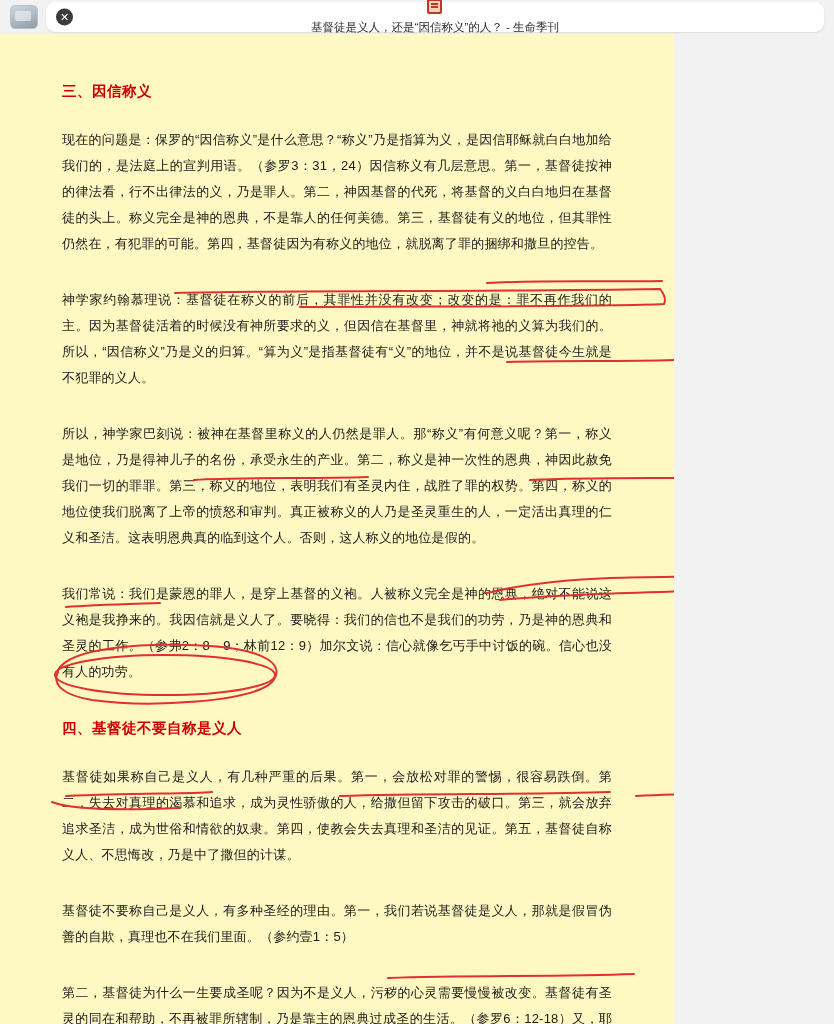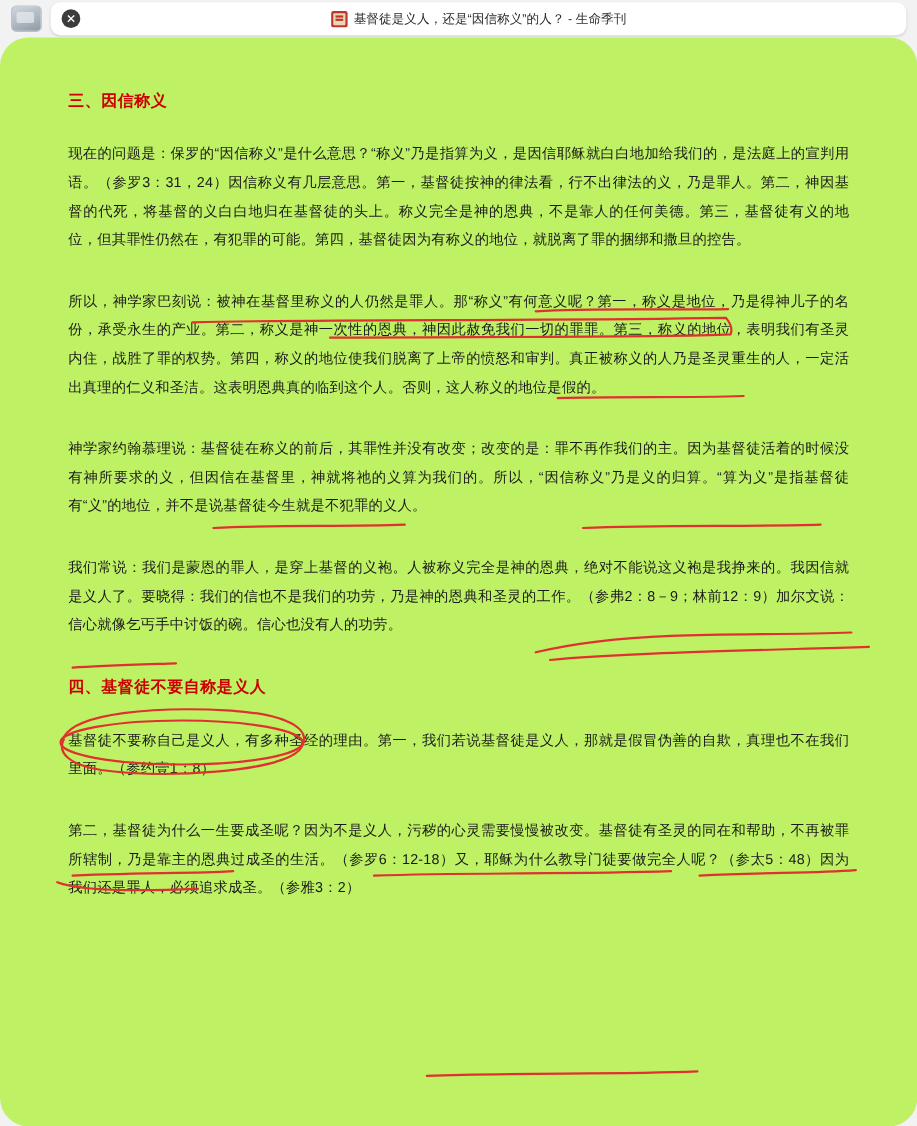--- a/index.html
+++ b/index.html
@@ -76,20 +76,21 @@
     line-height: 17px;
     text-align: center;
     font-family: "DejaVu Sans", sans-serif;
   }
   .tab-title-wrap {
     display: flex;
     align-items: center;
     gap: 6px;
     max-width: 78%;
     overflow: hidden;
+    flex-direction: column;
   }
   .tab-favicon {
     width: 15px;
     height: 15px;
     border-radius: 2px;
     background: #c2352b;
     position: relative;
     flex: 0 0 auto;
   }
   .tab-favicon::before {
@@ -113,25 +114,24 @@
     color: #2b2b2b;
     white-space: nowrap;
     overflow: hidden;
     text-overflow: ellipsis;
     font-family: "Liberation Sans", sans-serif;
   }
 
   
   .page {
     position: relative;
-    width: 834px;
+    width: 674px;
     height: 990px;
-    background: #bef264;
-    overflow: hidden;
-    border-radius: 26px;
+    background: #fef9c3;
+    overflow: hidden;
   }
   .content {
     position: relative;
     padding: 30px 62px 0 62px;
     box-sizing: border-box;
   }
   h2.section {
     font-size: 14.5px;
     color: #cc0000;
     font-weight: bold;
@@ -172,27 +172,28 @@
     </div>
   </div>
 </div>
 
 <div class="page">
   <div class="content">
 
     <h2 class="section">三、因信称义</h2>
 
     <p class="para">现在的问题是：保罗的“因信称义”是什么意思？“称义”乃是指算为义，是因信耶稣就白白地加给我们的，是法庭上的宣判用语。（参罗3：31，24）因信称义有几层意思。第一，基督徒按神的律法看，行不出律法的义，乃是罪人。第二，神因基督的代死，将基督的义白白地归在基督徒的头上。称义完全是神的恩典，不是靠人的任何美德。第三，基督徒有义的地位，但其罪性仍然在，有犯罪的可能。第四，基督徒因为有称义的地位，就脱离了罪的捆绑和撒旦的控告。</p>
+    <p class="para">神学家约翰慕理说：基督徒在称义的前后，其罪性并没有改变；改变的是：罪不再作我们的主。因为基督徒活着的时候没有神所要求的义，但因信在基督里，神就将祂的义算为我们的。所以，“因信称义”乃是义的归算。“算为义”是指基督徒有“义”的地位，并不是说基督徒今生就是不犯罪的义人。</p>
     <p class="para">所以，神学家巴刻说：被神在基督里称义的人仍然是罪人。那“称义”有何意义呢？第一，称义是地位，乃是得神儿子的名份，承受永生的产业。第二，称义是神一次性的恩典，神因此赦免我们一切的罪罪。第三，称义的地位，表明我们有圣灵内住，战胜了罪的权势。第四，称义的地位使我们脱离了上帝的愤怒和审判。真正被称义的人乃是圣灵重生的人，一定活出真理的仁义和圣洁。这表明恩典真的临到这个人。否则，这人称义的地位是假的。</p>
-    <p class="para">神学家约翰慕理说：基督徒在称义的前后，其罪性并没有改变；改变的是：罪不再作我们的主。因为基督徒活着的时候没有神所要求的义，但因信在基督里，神就将祂的义算为我们的。所以，“因信称义”乃是义的归算。“算为义”是指基督徒有“义”的地位，并不是说基督徒今生就是不犯罪的义人。</p>
     <p class="para">我们常说：我们是蒙恩的罪人，是穿上基督的义袍。人被称义完全是神的恩典，绝对不能说这义袍是我挣来的。我因信就是义人了。要晓得：我们的信也不是我们的功劳，乃是神的恩典和圣灵的工作。（参弗2：8－9；林前12：9）加尔文说：信心就像乞丐手中讨饭的碗。信心也没有人的功劳。</p>
 
     <h2 class="section" style="margin-top:34px;">四、基督徒不要自称是义人</h2>
 
-    <p class="para">基督徒不要称自己是义人，有多种圣经的理由。第一，我们若说基督徒是义人，那就是假冒伪善的自欺，真理也不在我们里面。（参约壹1：8）</p>
+    <p class="para">基督徒如果称自己是义人，有几种严重的后果。第一，会放松对罪的警惕，很容易跌倒。第二，失去对真理的渴慕和追求，成为灵性骄傲的人，给撒但留下攻击的破口。第三，就会放弃追求圣洁，成为世俗和情欲的奴隶。第四，使教会失去真理和圣洁的见证。第五，基督徒自称义人、不思悔改，乃是中了撒但的计谋。</p>
+    <p class="para">基督徒不要称自己是义人，有多种圣经的理由。第一，我们若说基督徒是义人，那就是假冒伪善的自欺，真理也不在我们里面。（参约壹1：5）</p>
     <p class="para">第二，基督徒为什么一生要成圣呢？因为不是义人，污秽的心灵需要慢慢被改变。基督徒有圣灵的同在和帮助，不再被罪所辖制，乃是靠主的恩典过成圣的生活。（参罗6：12-18）又，耶稣为什么教导门徒要做完全人呢？（参太5：48）因为我们还是罪人，必须追求成圣。（参雅3：2）</p>
 
   </div>
 
   <div class="annot-layer">
     <svg width="834" height="990" viewBox="0 0 834 990" xmlns="http://www.w3.org/2000/svg">
       <g stroke="#e03030" stroke-width="2" fill="none" stroke-linecap="round">
 
         <path d="M487,249 C540,246 600,248 662,247"></path>
 

